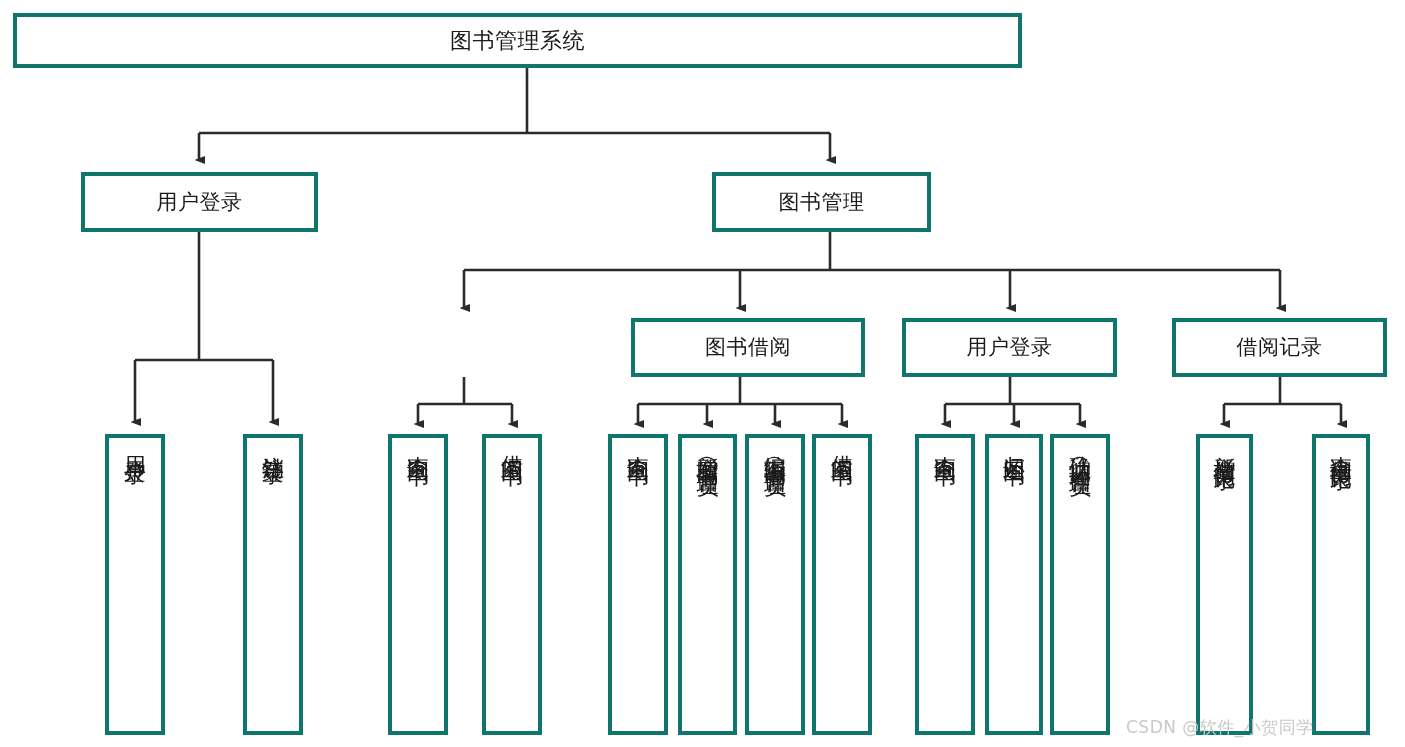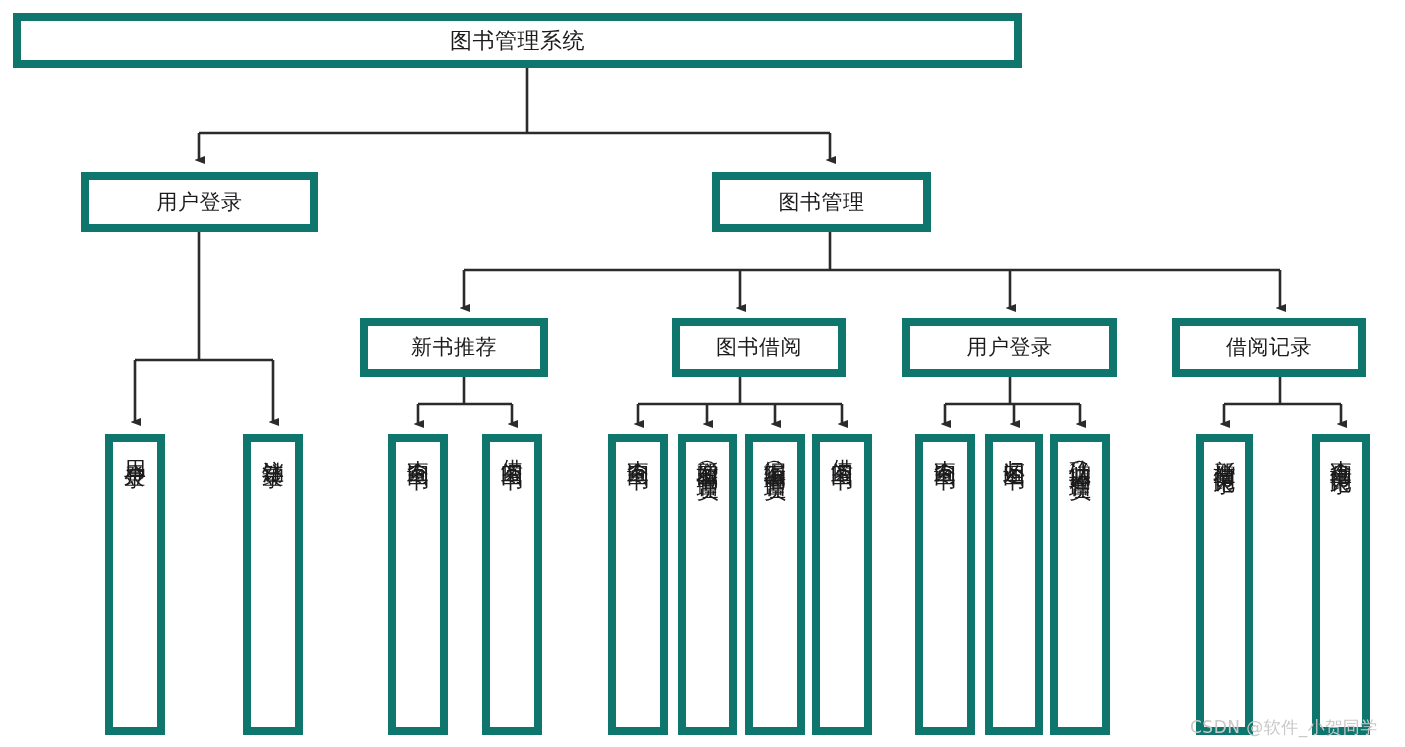--- a/index.html
+++ b/index.html
@@ -22,21 +22,21 @@
     position: absolute;
     left: 0;
     top: 0;
     width: 1405px;
     height: 747px;
   }
   .node {
     position: absolute;
     box-sizing: border-box;
     background: #ffffff;
-    border: 8px solid #0f766e;
+    border: 4px solid #0f766e;
     display: flex;
     align-items: center;
     justify-content: center;
     color: #1b1b1b;
     z-index: 2;
   }
   .node-label {
     display: block;
     line-height: 1.18;
     letter-spacing: 0.5px;
@@ -132,33 +132,30 @@
   </div>
 
   <div class="node horizontal" style="left:81px; top:172px; width:237px; height:60px;">
     <span class="node-label">用户登录</span>
   </div>
 
   <div class="node horizontal" style="left:712px; top:172px; width:219px; height:60px;">
     <span class="node-label">图书管理</span>
   </div>
 
-  <div class="node horizontal" style="left:360px; top:318px; width:188px; height:59px;">
-    <span class="node-label">新书推荐</span>
-  </div>
-
-  <div class="node horizontal" style="left:631px; top:318px; width:174px; height:59px;margin-left:41px;">
+
+  <div class="node horizontal" style="left:631px; top:318px; width:234px; height:59px;">
     <span class="node-label">图书借阅</span>
   </div>
 
   <div class="node horizontal" style="left:902px; top:318px; width:215px; height:59px;">
     <span class="node-label">用户登录</span>
   </div>
 
-  <div class="node horizontal" style="left:1172px; top:318px; width:194px; height:59px;">
+  <div class="node horizontal" style="left:1172px; top:318px; width:215px; height:59px;">
     <span class="node-label">借阅记录</span>
   </div>
 
   <div class="node vertical" style="left:105px; top:434px; width:60px; height:301px;">
     <span class="node-label">用户登录</span>
   </div>
 
   <div class="node vertical" style="left:243px; top:434px; width:60px; height:301px;">
     <span class="node-label">注销登录</span>
   </div>
@@ -200,15 +197,15 @@
   </div>
 
   <div class="node vertical" style="left:1196px; top:434px; width:57px; height:301px;">
     <span class="node-label">新增借阅记录</span>
   </div>
 
   <div class="node vertical" style="left:1312px; top:434px; width:58px; height:301px;">
     <span class="node-label">查询借阅记录</span>
   </div>
 
-  <div class="watermark" style="left:1190px; top:716px;">CSDN @软件_小贺同学</div>
+  <div class="watermark" style="left:1126px; top:716px;">CSDN @软件_小贺同学</div>
 
 </div>
 
 </body></html>

